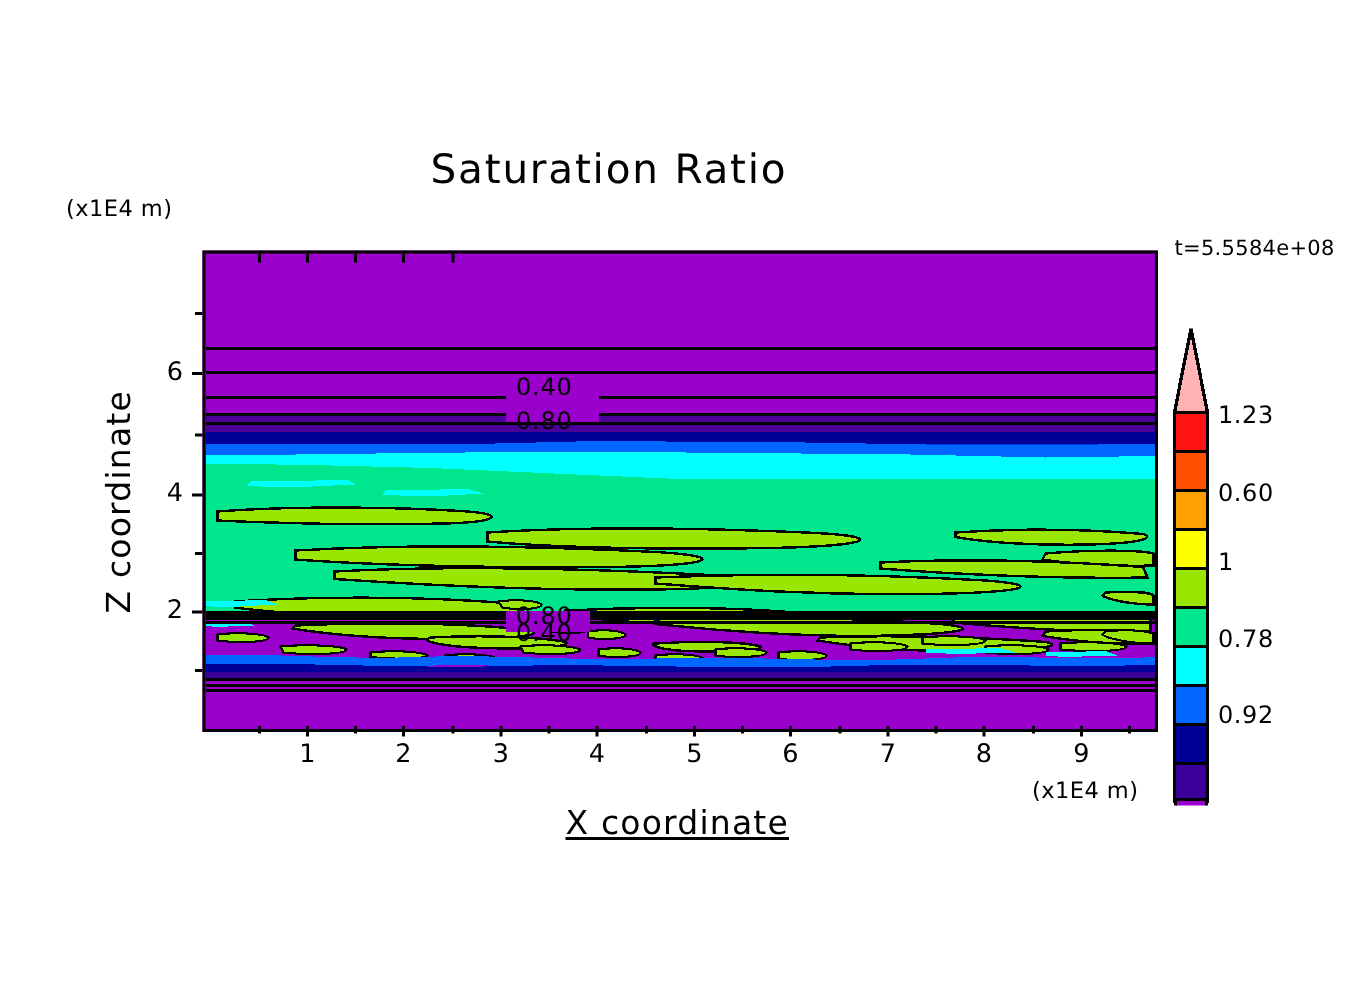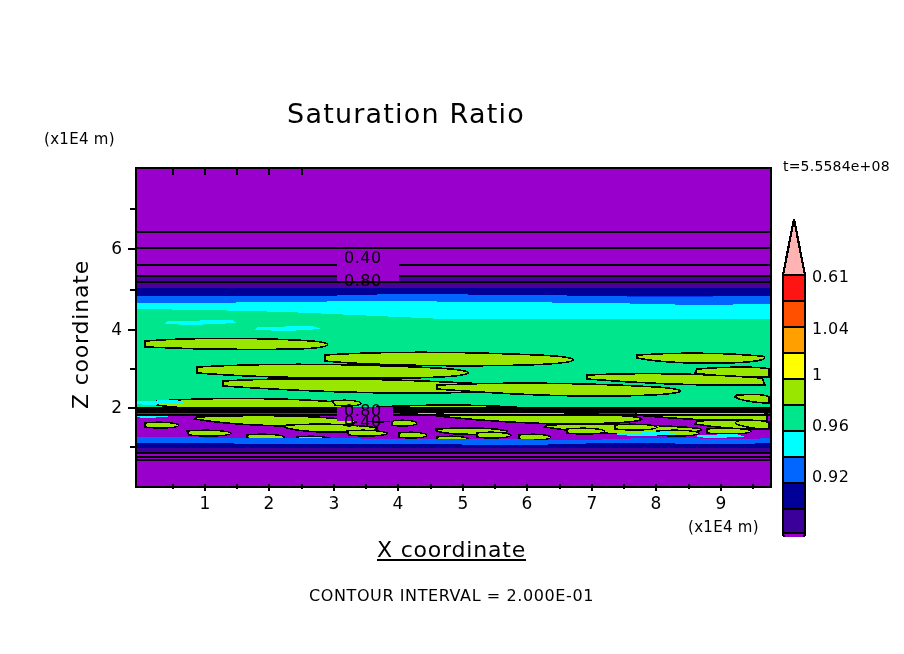--- a/index.html
+++ b/index.html
@@ -341,21 +341,20 @@
   <div class="tick-y minor" style="top:277px;"></div>
   <div class="tick-y minor" style="top:356px;"></div>
   <div class="tick-y minor" style="top:434px;"></div>
 
   <div class="yticklabel" style="top:226px;">6</div>
   <div class="yticklabel" style="top:307px;">4</div>
   <div class="yticklabel" style="top:385px;">2</div>
 
   <div class="xlabel">X coordinate</div>
   <div class="ylabel">Z coordinate</div>
-  <div class="caption">CONTOUR INTERVAL = 2.000E-01</div>
 
   <div class="colorbar">
     <svg width="28" height="318" viewBox="0 0 28 318" xmlns="http://www.w3.org/2000/svg" shape-rendering="crispEdges">
 
       <polygon points="13,0 24,56 2,56" fill="#FFB3B3" stroke="#000000" stroke-width="2.2"></polygon>
 
       <g stroke="#000000" stroke-width="2">
         <rect x="2" y="56" width="22" height="26" fill="#FF1414"></rect>
         <rect x="2" y="82" width="22" height="26" fill="#FF5000"></rect>
         <rect x="2" y="108" width="22" height="26" fill="#FFA000"></rect>
@@ -365,19 +364,19 @@
         <rect x="2" y="212" width="22" height="26" fill="#00FFFF"></rect>
         <rect x="2" y="238" width="22" height="26" fill="#0066FF"></rect>
         <rect x="2" y="264" width="22" height="26" fill="#000099"></rect>
         <rect x="2" y="290" width="22" height="24" fill="#3A0099"></rect>
       </g>
 
       <polygon points="13,318 24,262 2,262" fill="#9900CC" stroke="#000000" stroke-width="2.2" transform="translate(0,52)"></polygon>
     </svg>
   </div>
 
-  <div class="cb-label" style="top:255px;">0.61</div>
-  <div class="cb-label" style="top:307px;">1.04</div>
+  <div class="cb-label" style="top:255px;">1.23</div>
+  <div class="cb-label" style="top:307px;">0.60</div>
   <div class="cb-label" style="top:353px;">1</div>
-  <div class="cb-label" style="top:404px;">0.96</div>
+  <div class="cb-label" style="top:404px;">0.78</div>
   <div class="cb-label" style="top:455px;">0.92</div>
 
 </div>
 
 </body></html>

